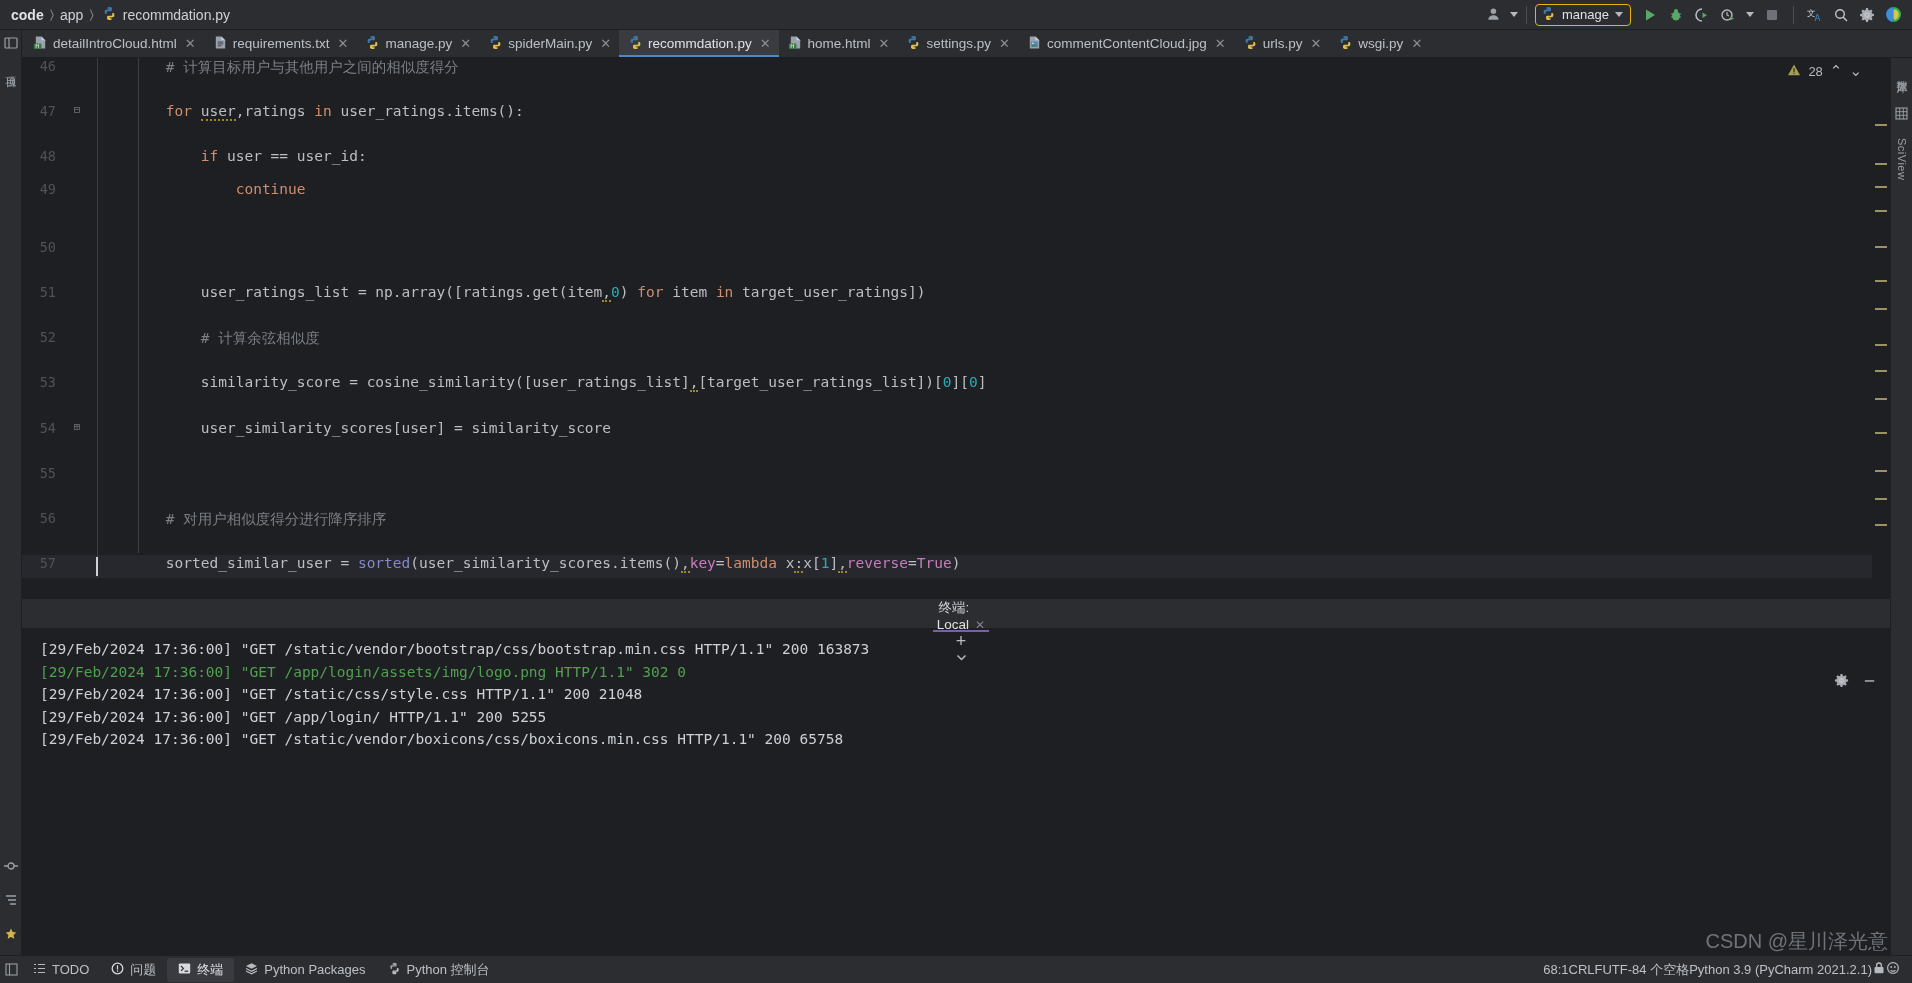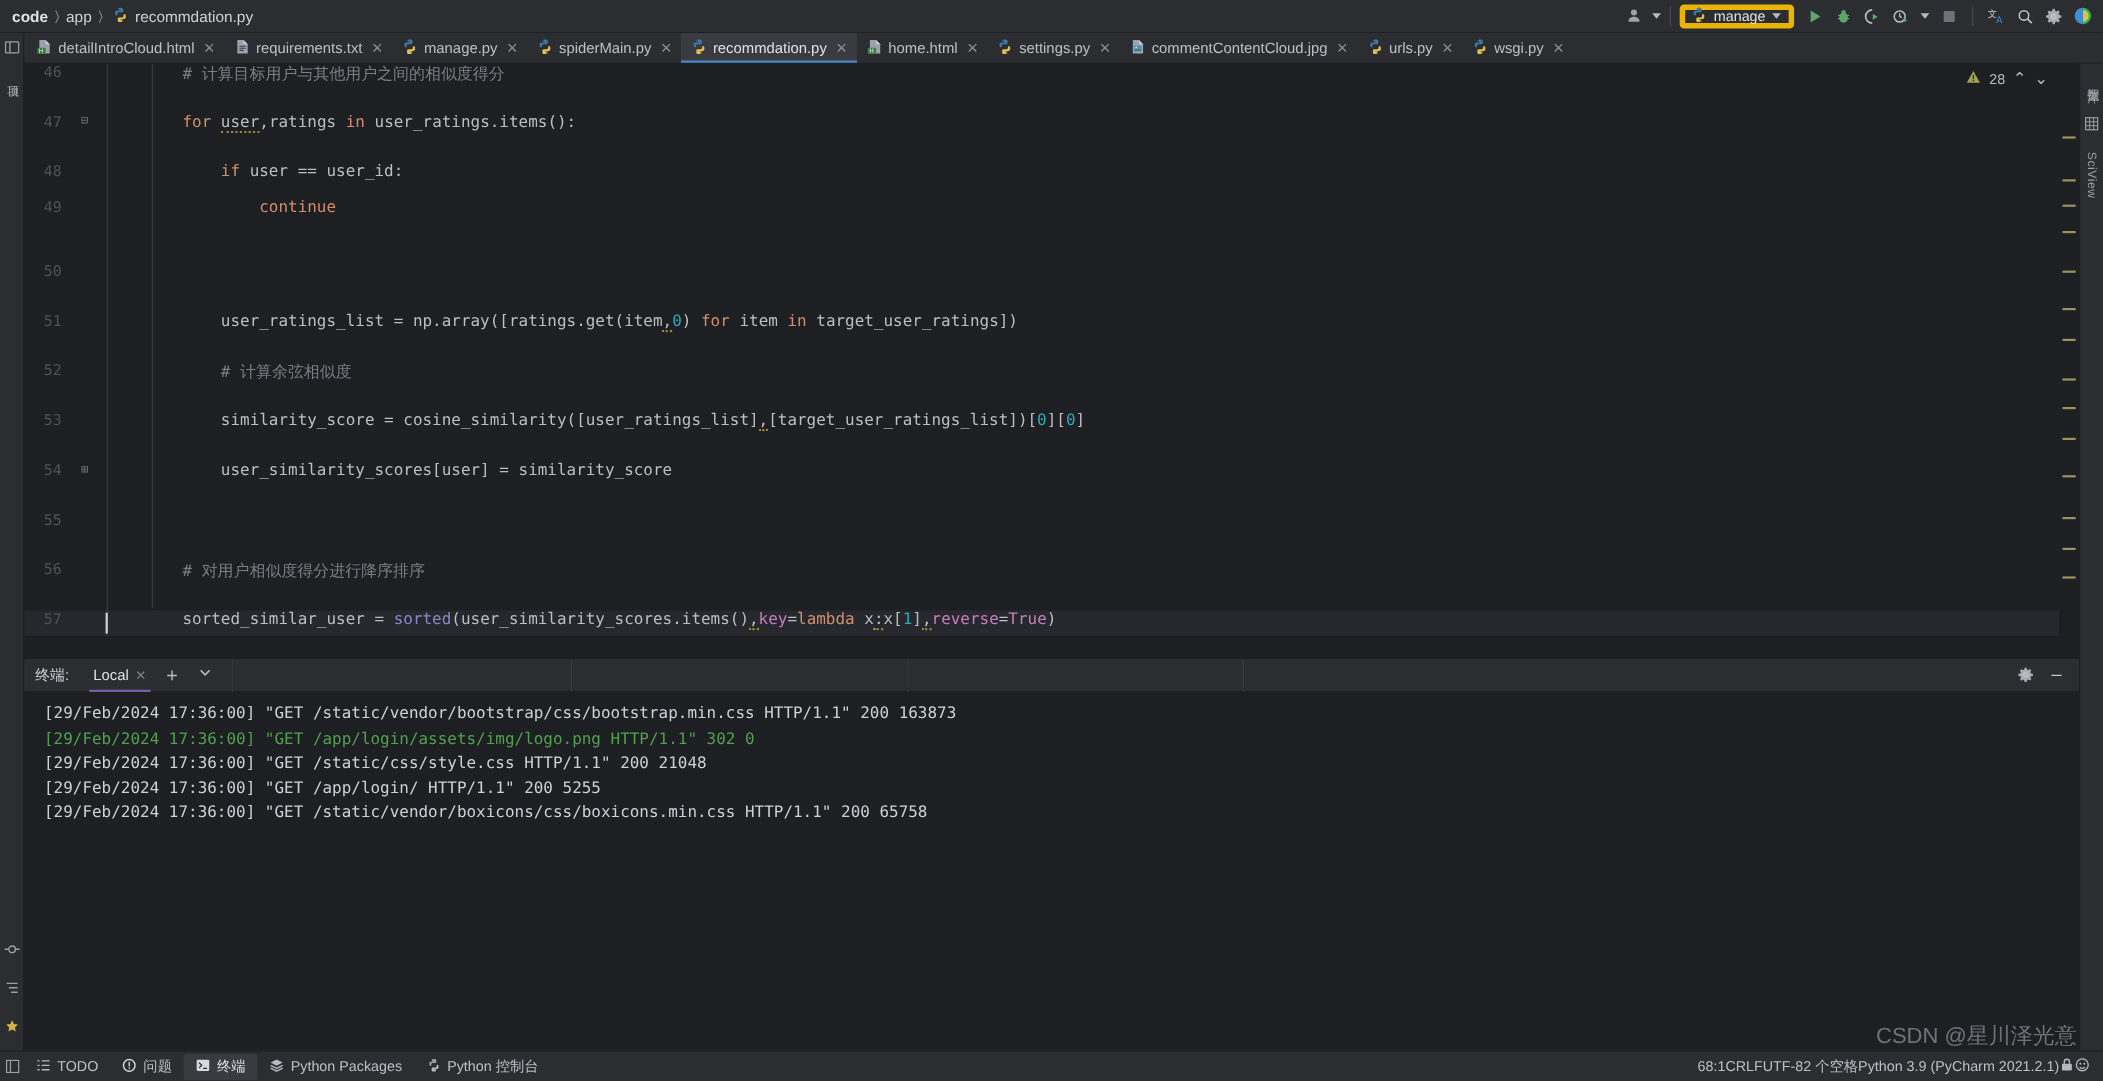--- a/index.html
+++ b/index.html
@@ -23,21 +23,21 @@
   .bc-root { font-weight: bold; color: #dfe1e5; font-size: 14px; }
   .bc-sep { color: #868a91; font-size: 13px; }
   .bc-item { color: #cdd1d7; font-size: 14px; }
   .bc-file { color: #cdd1d7; font-size: 14px; }
 
   .tb-right { margin-left: auto; display: flex; align-items: center; gap: 0px; padding-right: 6px; }
   .tb-sep { width: 1px; height: 18px; background: #4a4d52; margin: 0 8px; }
   .tb-btn { width: 26px; height: 24px; display: flex; align-items: center; justify-content: center; cursor: pointer; border-radius: 3px; }
   .runcfg {
     display: flex; align-items: center; gap: 6px;
-    border: 5px solid #eab308; border-radius: 4px;
+    border: 1px solid #eab308; border-radius: 4px;
     height: 22px; padding: 0 7px 0 5px; font-size: 13px; color: #dfe1e5;
     cursor: pointer; margin-right: 6px;
   }
   .caret { width: 0; height: 0; border-left: 4px solid transparent; border-right: 4px solid transparent; border-top: 5px solid #b5b9c0; }
 
   
   .tabbar {
     position: absolute; top: 30px; left: 0; width: 1912px; height: 28px;
     background: #2b2d30; display: flex; align-items: stretch;
     border-bottom: 1px solid #1e1f22;
@@ -114,21 +114,21 @@
   .scrollmarks { position: absolute; top: 58px; right: 22px; width: 18px; height: 540px; background: #1e1f22; }
   .mark { position: absolute; right: 3px; width: 12px; height: 2px; background: #9a9560; }
 
   
   .terminal {
     position: absolute; left: 22px; right: 22px; top: 598px; height: 357px;
     background: #1e1f22; border-top: 1px solid #1e1f22;
   }
   .term-header {
     height: 30px; background: #2b2d30; display: flex; align-items: center;
-    padding-left: 10px; gap: 0px; border-bottom: 1px solid #1e1f22;
+    padding-left: 10px; gap: 0px; border-bottom: 1px solid #1e1f22; flex-direction: column;
   }
   .term-label { font-size: 13.5px; color: #cdd1d7; margin-right: 14px; }
   .term-tab {
     display: flex; align-items: center; gap: 6px; font-size: 13.5px; color: #dfe1e5;
     padding: 0 8px; height: 30px; position: relative; cursor: pointer;
   }
   .term-tab.active::after { content:''; position:absolute; left:4px; right:4px; bottom:0; height:2px; background:#7a5fb0; }
   .term-tab .x { color: #7f848c; font-size: 12px; }
   .term-plus { color: #b5b9c0; font-size: 18px; padding: 0 10px; cursor: pointer; line-height: 1; }
   .term-chev { color: #b5b9c0; padding: 0 8px; cursor: pointer; }
@@ -530,21 +530,21 @@
               <path d="M7.7 1c-2 0-2 1-2 1v1.6h2.3v.4H4.3s-1.5-.2-1.5 2.3S4 8.6 4 8.6h1V7s0-1.5 1.5-1.5h2.8s1.3.1 1.3-1.3V2.3S10.8 1 7.7 1z" fill="#9aa0a6"></path>
               <path d="M8.3 15c2 0 2-1 2-1v-1.6H8v-.4h3.7s1.5.2 1.5-2.3S12 7.4 12 7.4h-1V9s0 1.5-1.5 1.5H6.7s-1.3-.1-1.3 1.3v1.9S5.2 15 8.3 15z" fill="#b8bcc2"></path>
             </svg></span>
           <span>Python 控制台</span>
         </div>
       </div>
     <div class="sb-right" id="status-right">
         <span>68:1</span>
         <span>CRLF</span>
         <span>UTF-8</span>
-        <span>2 个空格</span>
+        <span>4 个空格</span>
         <span>Python 3.9 (PyCharm 2021.2.1)</span>
         <span><svg width="14" height="14" viewBox="0 0 14 14">
             <rect x="2.5" y="6" width="9" height="6.2" rx="1" fill="#b5b9c0"></rect>
             <path d="M4.6 6V4.4a2.4 2.4 0 0 1 4.8 0V6" stroke="#b5b9c0" stroke-width="1.3" fill="none"></path>
           </svg></span>
         <span><svg width="14" height="14" viewBox="0 0 14 14">
             <circle cx="7" cy="7" r="5.4" stroke="#b5b9c0" stroke-width="1.2" fill="none"></circle>
             <circle cx="5.2" cy="6" r=".9" fill="#b5b9c0"></circle>
             <circle cx="8.8" cy="6" r=".9" fill="#b5b9c0"></circle>
             <path d="M4.6 9.2c1.4 1.2 3.4 1.2 4.8 0" stroke="#b5b9c0" stroke-width="1.2" fill="none"></path>

